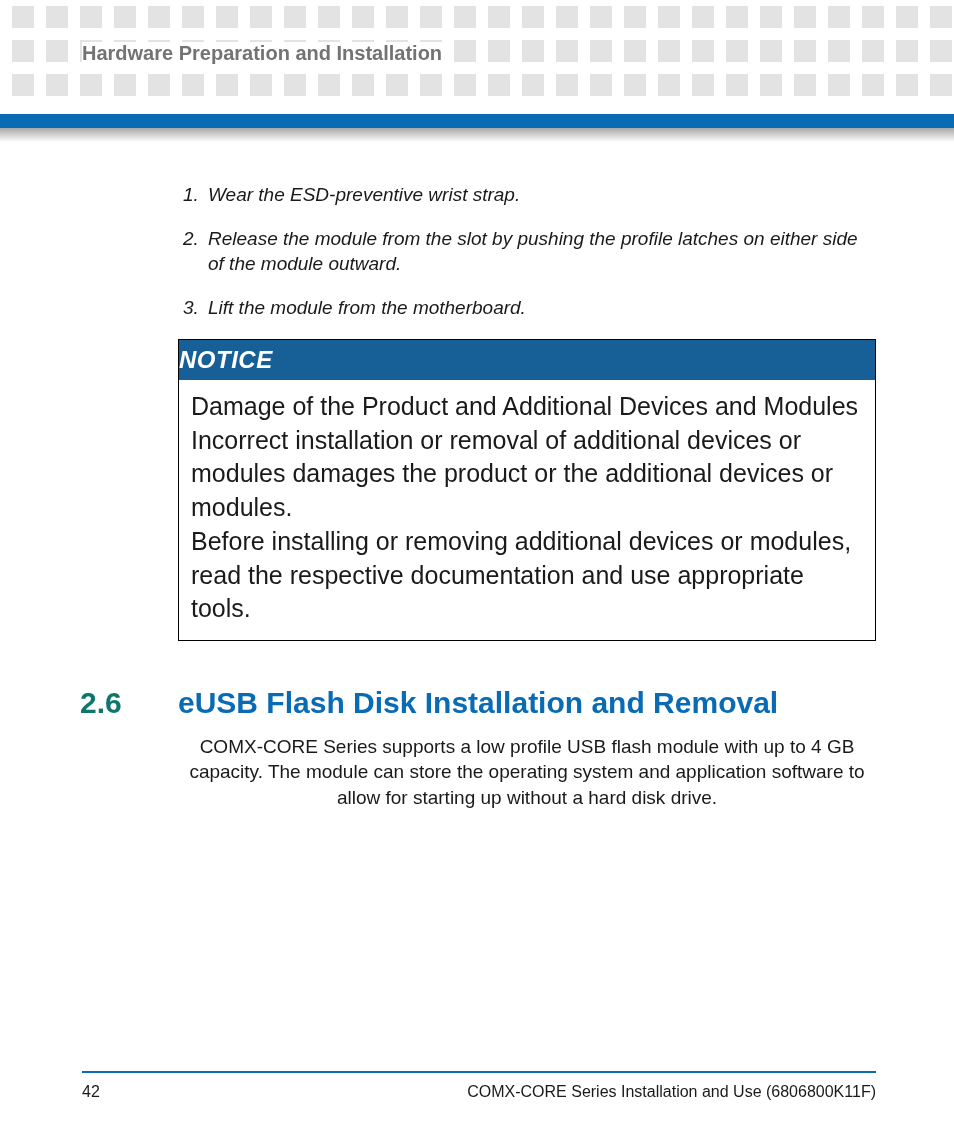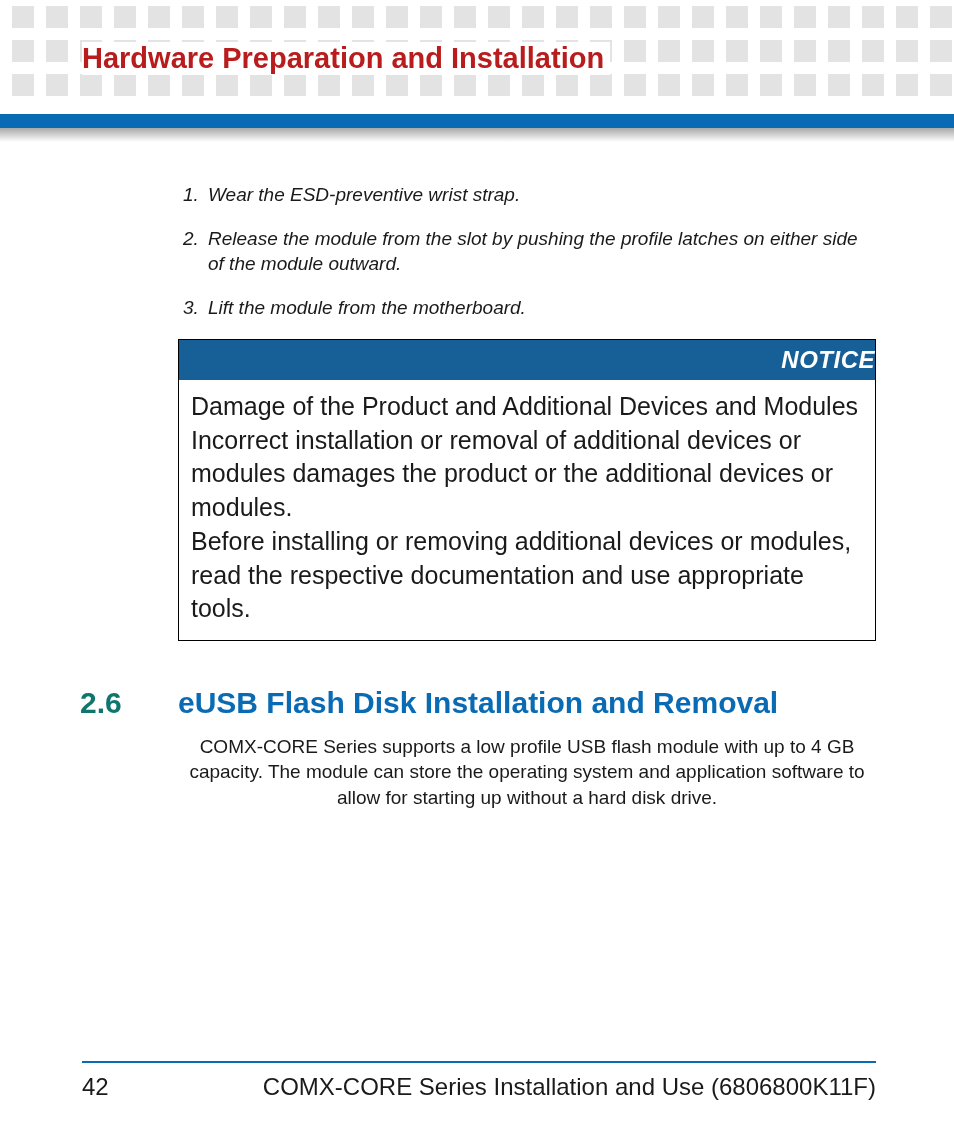--- a/index.html
+++ b/index.html
@@ -30,23 +30,23 @@
     flex: 0 0 22px;
   }
   .squares-row.r1 { top: 6px; }
   .squares-row.r2 { top: 40px; }
   .squares-row.r3 { top: 74px; }
 
   .chapter-title {
     position: absolute;
     top: 42px;
     left: 82px;
-    font-size: 29px;
-    font-weight: 700;
-    color: #b91c1c;
+    font-size: 20px;
+    font-weight: 700;
+    color: #737373;
     background: #ffffff;
     padding: 0 6px 0 0;
   }
 
   .blue-bar {
     position: absolute;
     top: 114px;
     left: 0;
     right: 0;
     height: 14px;
@@ -85,21 +85,21 @@
     margin-bottom: 18px;
   }
 
   .notice-box {
     margin-top: 6px;
     border: 1.5px solid #000000;
   }
   .notice-head {
     background: #175f97;
     color: #ffffff;
-    text-align: right;
+    text-align: left;
     font-weight: 700;
     font-style: italic;
     font-size: 24px;
     letter-spacing: 0.5px;
     padding: 4px 0 4px 0;
     font-family: Arial, sans-serif;
   }
   .notice-body {
     padding: 10px 12px 14px 12px;
     font-size: 25px;
@@ -131,21 +131,21 @@
     text-align: center;
   }
 
   .footer {
     position: absolute;
     bottom: 44px;
     left: 82px;
     right: 78px;
     border-top: 2px solid #0a6bb5;
     padding-top: 10px;
-    font-size: 24px;
+    font-size: 16px;
     display: flex;
     justify-content: space-between;
   }
 </style>
 </head>
 <body>
 
 <div class="squares-row r1">
   <span></span>
     <span></span>

